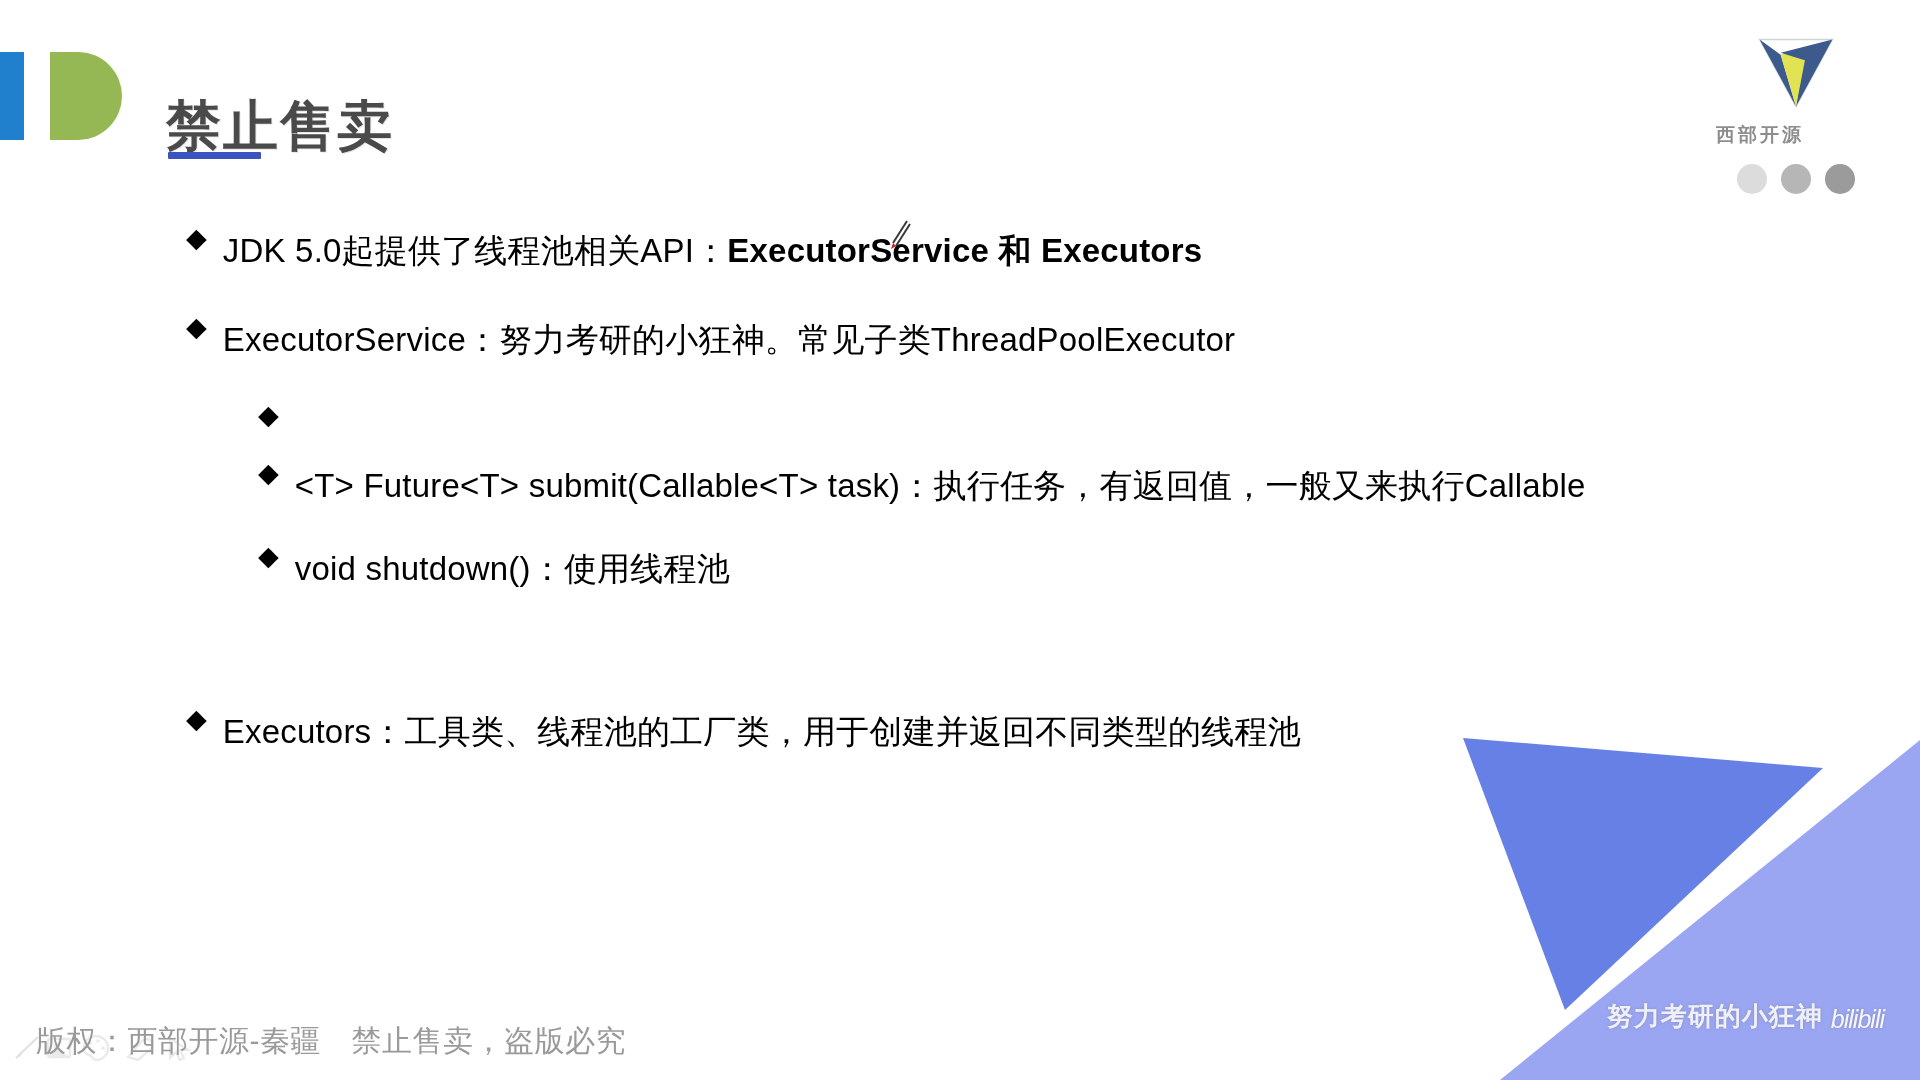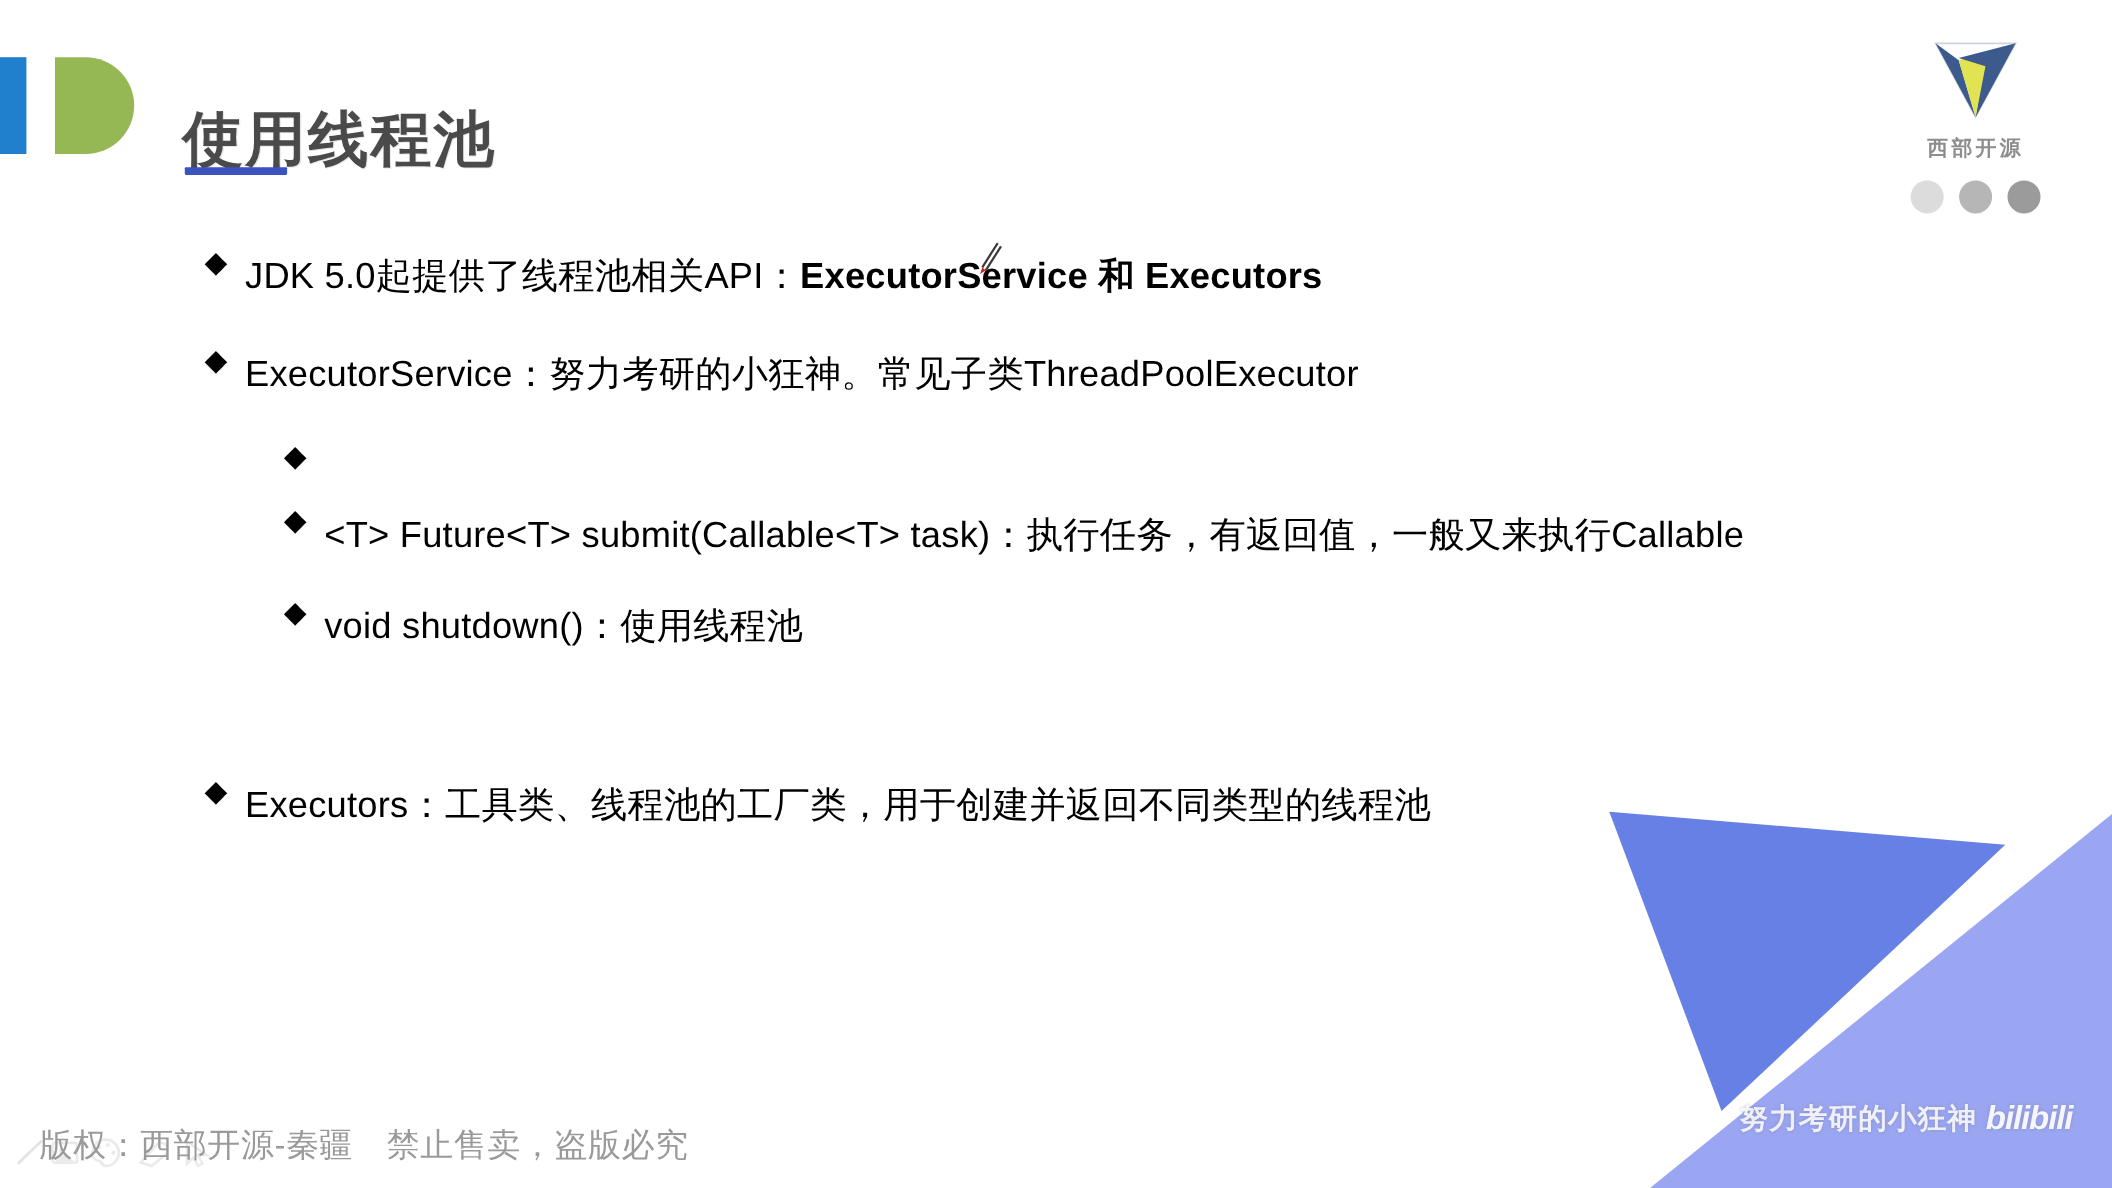--- a/index.html
+++ b/index.html
@@ -72,21 +72,20 @@
     background: #3a53be;
     border-radius: 1px;
   }
 
   
   .brand {
     position: absolute;
     right: 44px;
     top: 26px;
     width: 160px;
-    text-align: center;
   }
   .brand-glyph { width: 96px; height: 92px; margin: 0 auto; display: block; }
   .brand-name {
     margin-top: 4px;
     font-size: 19px;
     font-weight: bold;
     color: #8d8d8d;
     letter-spacing: 3px;
     white-space: nowrap;
   }
@@ -181,22 +180,22 @@
   }
   .watermark-text {
     font-size: 26px;
     font-weight: bold;
     color: rgba(255,255,255,0.86);
     text-shadow: 0 0 3px rgba(120,120,150,0.55);
     letter-spacing: 1px;
     white-space: nowrap;
   }
   .watermark-logo {
-    font-size: 30px;
-    font-weight: bold;
+    font-size: 25px;
+    font-weight: normal;
     font-style: italic;
     color: rgba(255,255,255,0.92);
     text-shadow: 0 0 3px rgba(120,120,150,0.55);
     letter-spacing: -1px;
     margin-top: 27px;
   }
 </style>
 </head>
 <body>
 
@@ -205,21 +204,21 @@
     <polygon points="560,60 560,400 140,400" fill="#9AA6F2"></polygon>
     <polygon points="103,58 463,88 205,330" fill="#5B76E3" opacity="0.93"></polygon>
   </svg>
 </div>
 
 <div class="slide-logo-mark">
   <div class="mark-bar"></div>
   <div class="mark-d"></div>
 </div>
 
-<h1 class="page-title">使用线程池</h1>
+<h1 class="page-title">禁止售卖</h1>
 <div class="title-underline"></div>
 
 <div class="brand">
   <svg class="brand-glyph" viewBox="0 0 100 96">
     <polygon points="12,14 88,14 50,84" fill="#ffffff" stroke="#cfd4da" stroke-width="1.5"></polygon>
     <polygon points="12,14 50,84 34,30" fill="#3C5A8C"></polygon>
     <polygon points="88,14 50,84 58,34" fill="#3C5A8C"></polygon>
     <polygon points="34,30 62,22 50,84" fill="#E2E352"></polygon>
     <polygon points="34,28 88,14 60,36" fill="#3C5A8C"></polygon>
   </svg>

